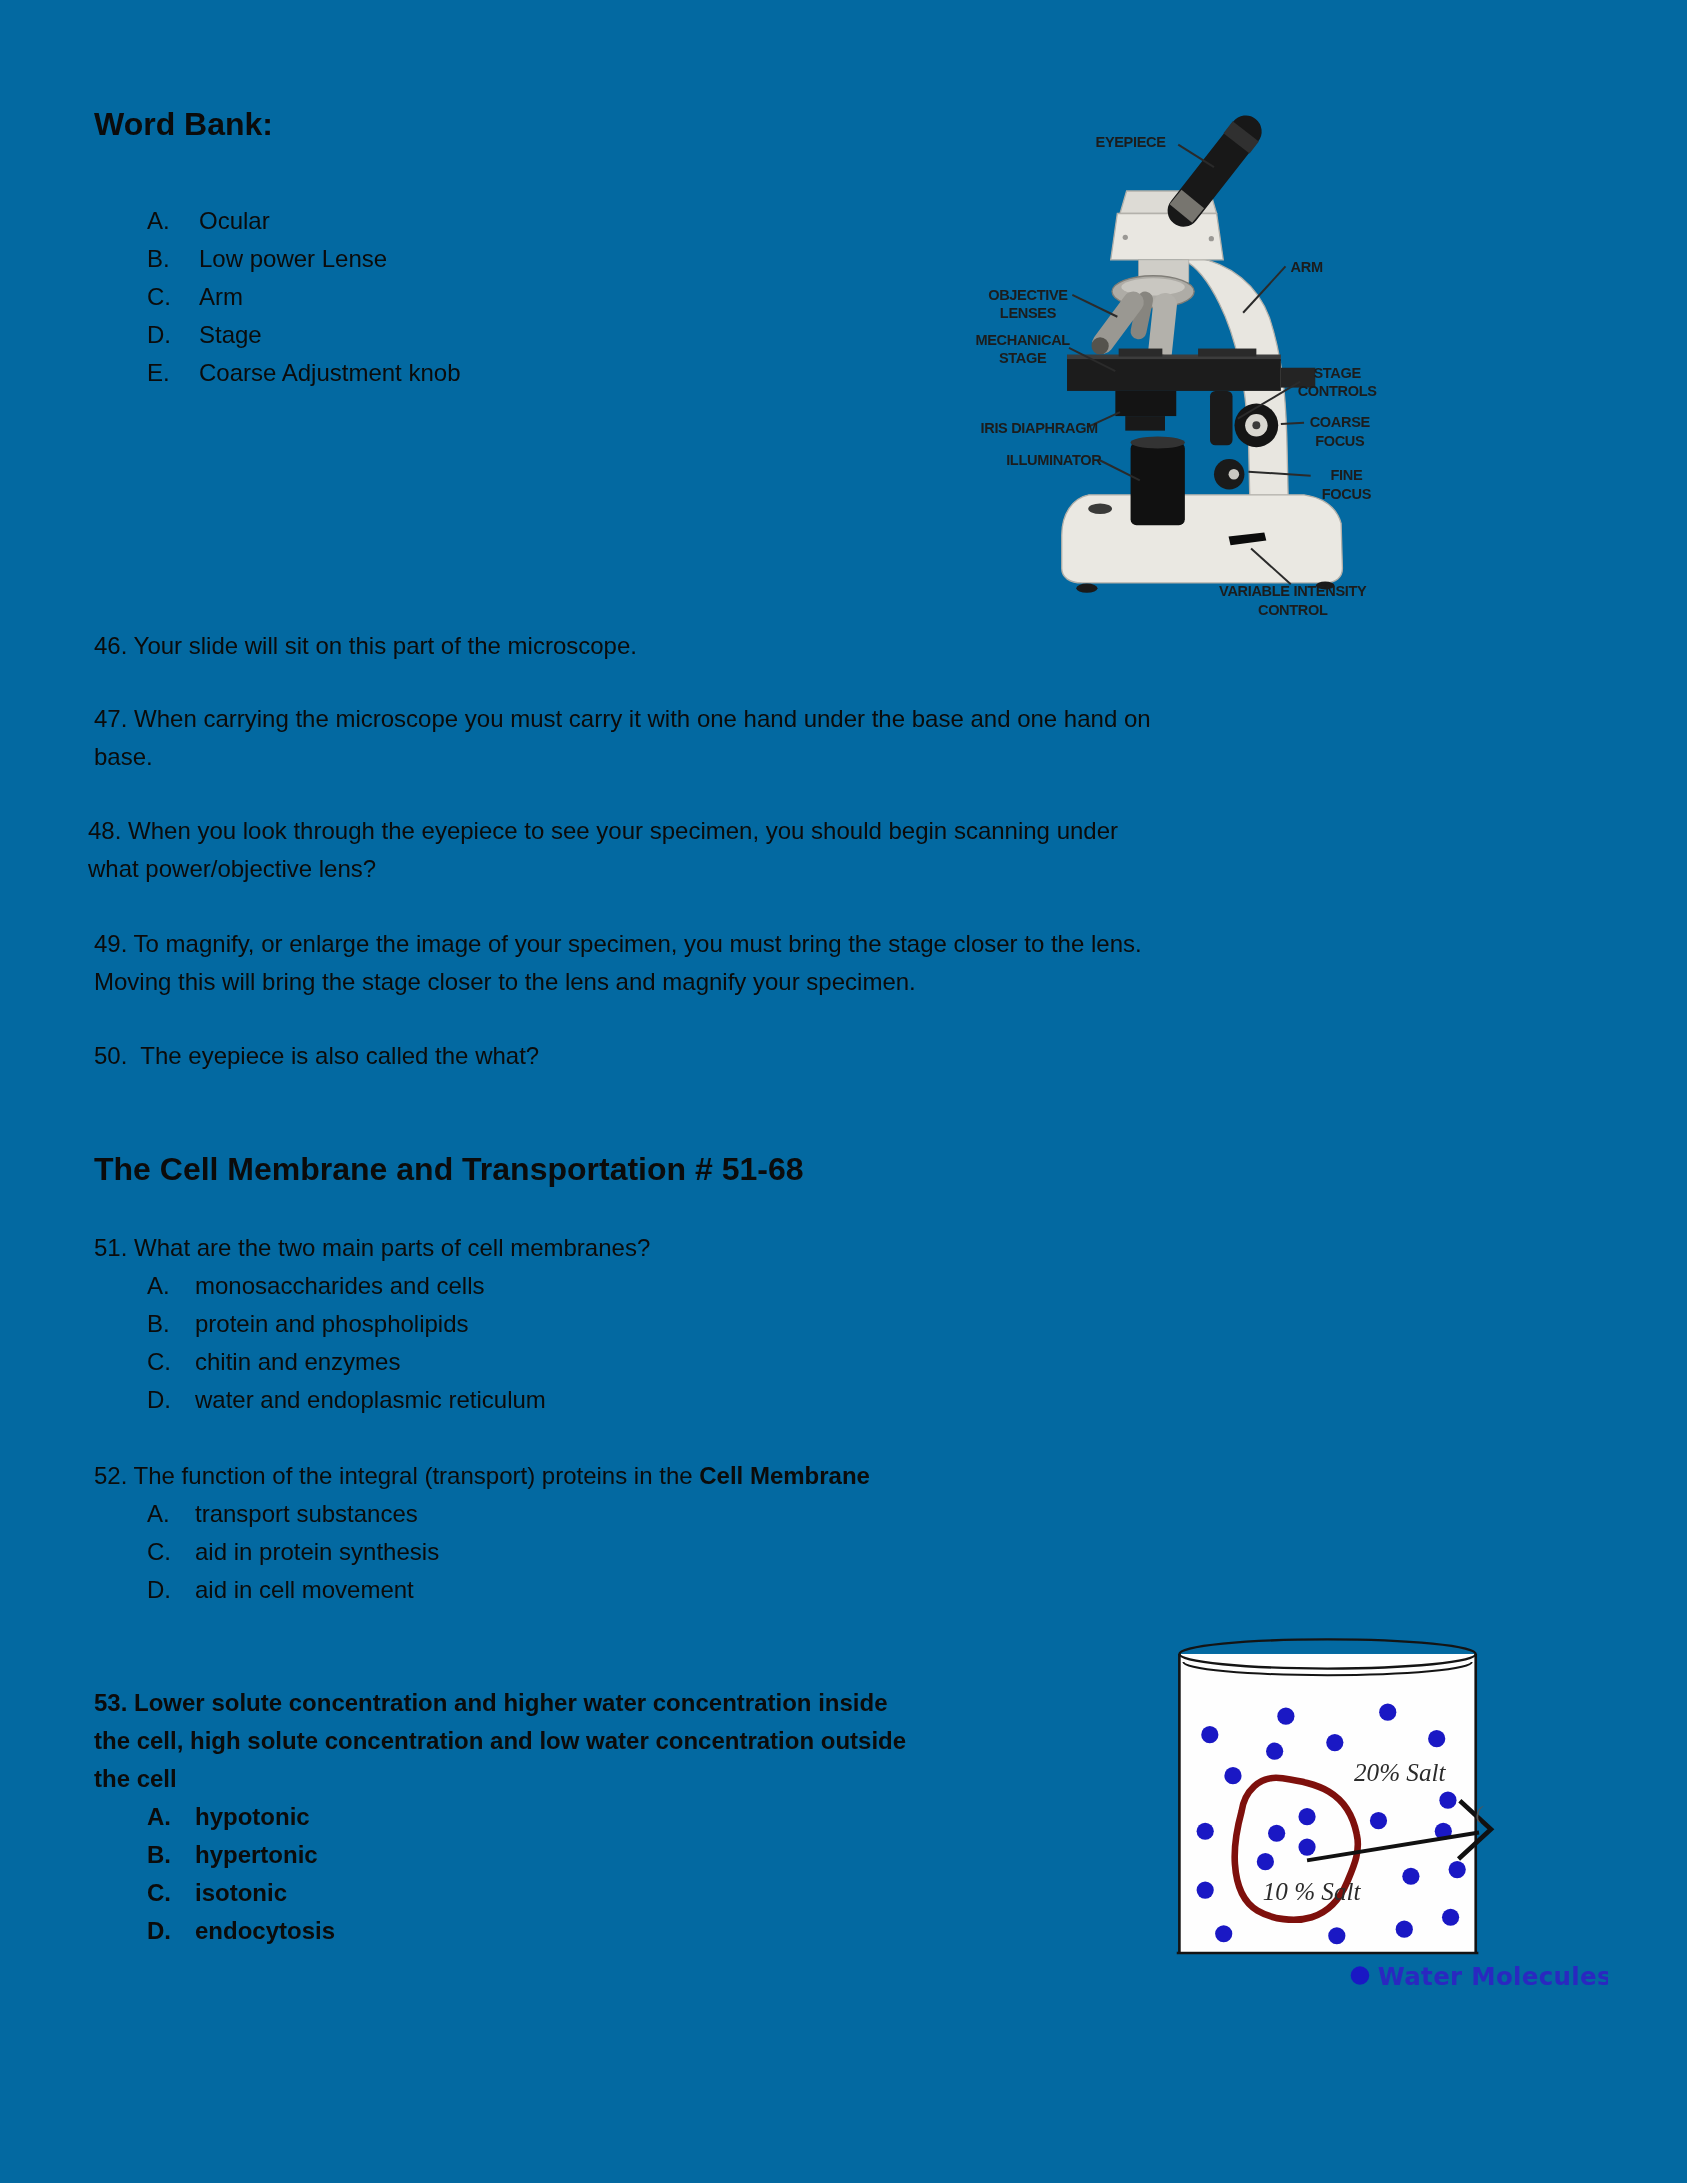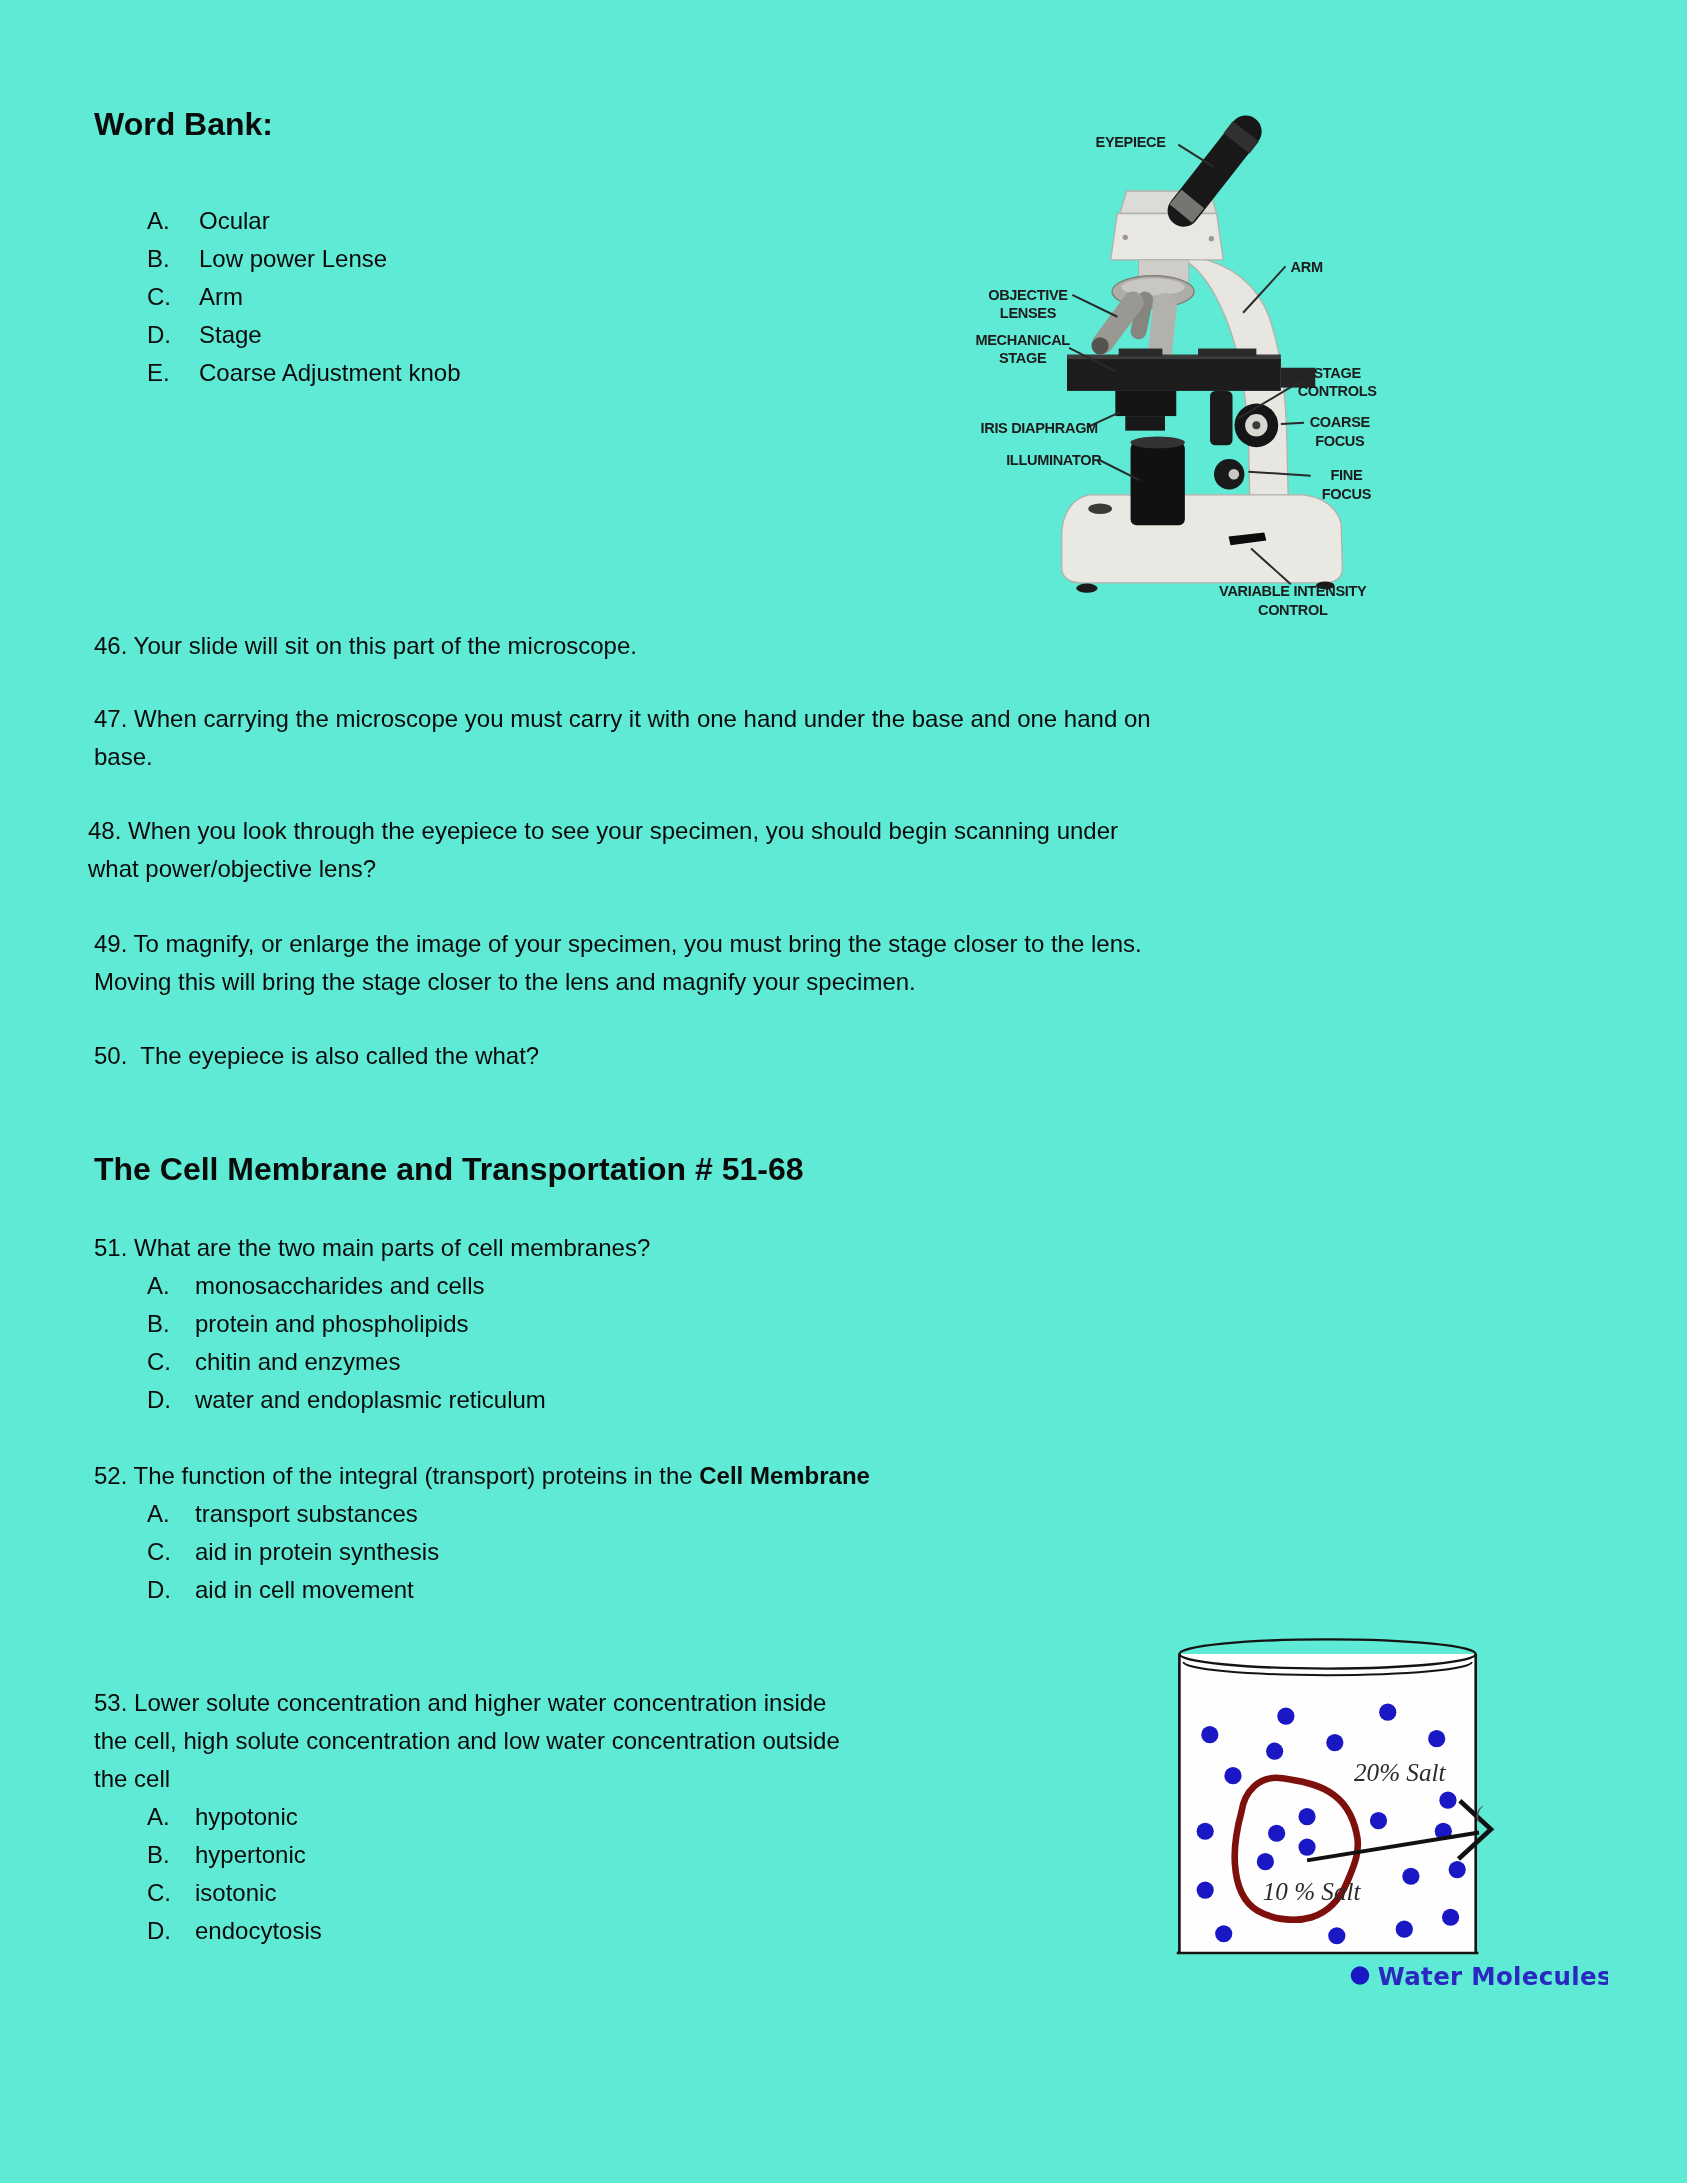--- a/index.html
+++ b/index.html
@@ -1,17 +1,17 @@
 <!DOCTYPE html>
 <html style="font-size:10.6px"><head>
 <meta charset="utf-8">
 <style>
   html,body{margin:0;padding:0;background:#888;}
   .page{
-    position:relative; width:1687px; height:2183px; background:#5eead4;
+    position:relative; width:1687px; height:2183px; background:#0369a1;
     font-family:"Liberation Sans","DejaVu Sans",sans-serif;
     color:#000; overflow:hidden;
   }
   .abs{position:absolute;}
   .qblock{font-size:24px; line-height:38px; color:#0b0b0b;}
   .qline{white-space:pre-wrap;}
   .opt-row{padding-left:53px; white-space:pre-wrap;}
   .opt-letter{display:inline-block; width:48px;}
   .wb-row{white-space:pre-wrap;}
   .wb-letter{display:inline-block; width:52px;}
@@ -156,21 +156,21 @@
     <div class="opt-row"><span class="opt-letter">D.</span><span>water and endoplasmic reticulum</span></div>
   </div>
 
   <div class="abs qblock" style="left:94px; top:1457px;">
     <div class="qline"><span>52. The function of the integral (transport) proteins in the </span><b>Cell Membrane</b></div>
     <div class="opt-row"><span class="opt-letter">A.</span><span>transport substances</span></div>
     <div class="opt-row"><span class="opt-letter">C.</span><span>aid in protein synthesis</span></div>
     <div class="opt-row"><span class="opt-letter">D.</span><span>aid in cell movement</span></div>
   </div>
 
-  <div class="abs qblock" style="left:94px; top:1684px;">
+  <div class="abs qblock" style="left:94px; top:1684px;font-weight:bold;">
     <div class="qline">53. Lower solute concentration and higher water concentration inside</div>
     <div class="qline">the cell, high solute concentration and low water concentration outside</div>
     <div class="qline">the cell</div>
     <div class="opt-row"><span class="opt-letter">A.</span><span>hypotonic</span></div>
     <div class="opt-row"><span class="opt-letter">B.</span><span>hypertonic</span></div>
     <div class="opt-row"><span class="opt-letter">C.</span><span>isotonic</span></div>
     <div class="opt-row"><span class="opt-letter">D.</span><span>endocytosis</span></div>
   </div>
 
   <svg class="abs" style="left:1145px; top:1601px;" width="463" height="397" viewBox="0 0 700 600">

